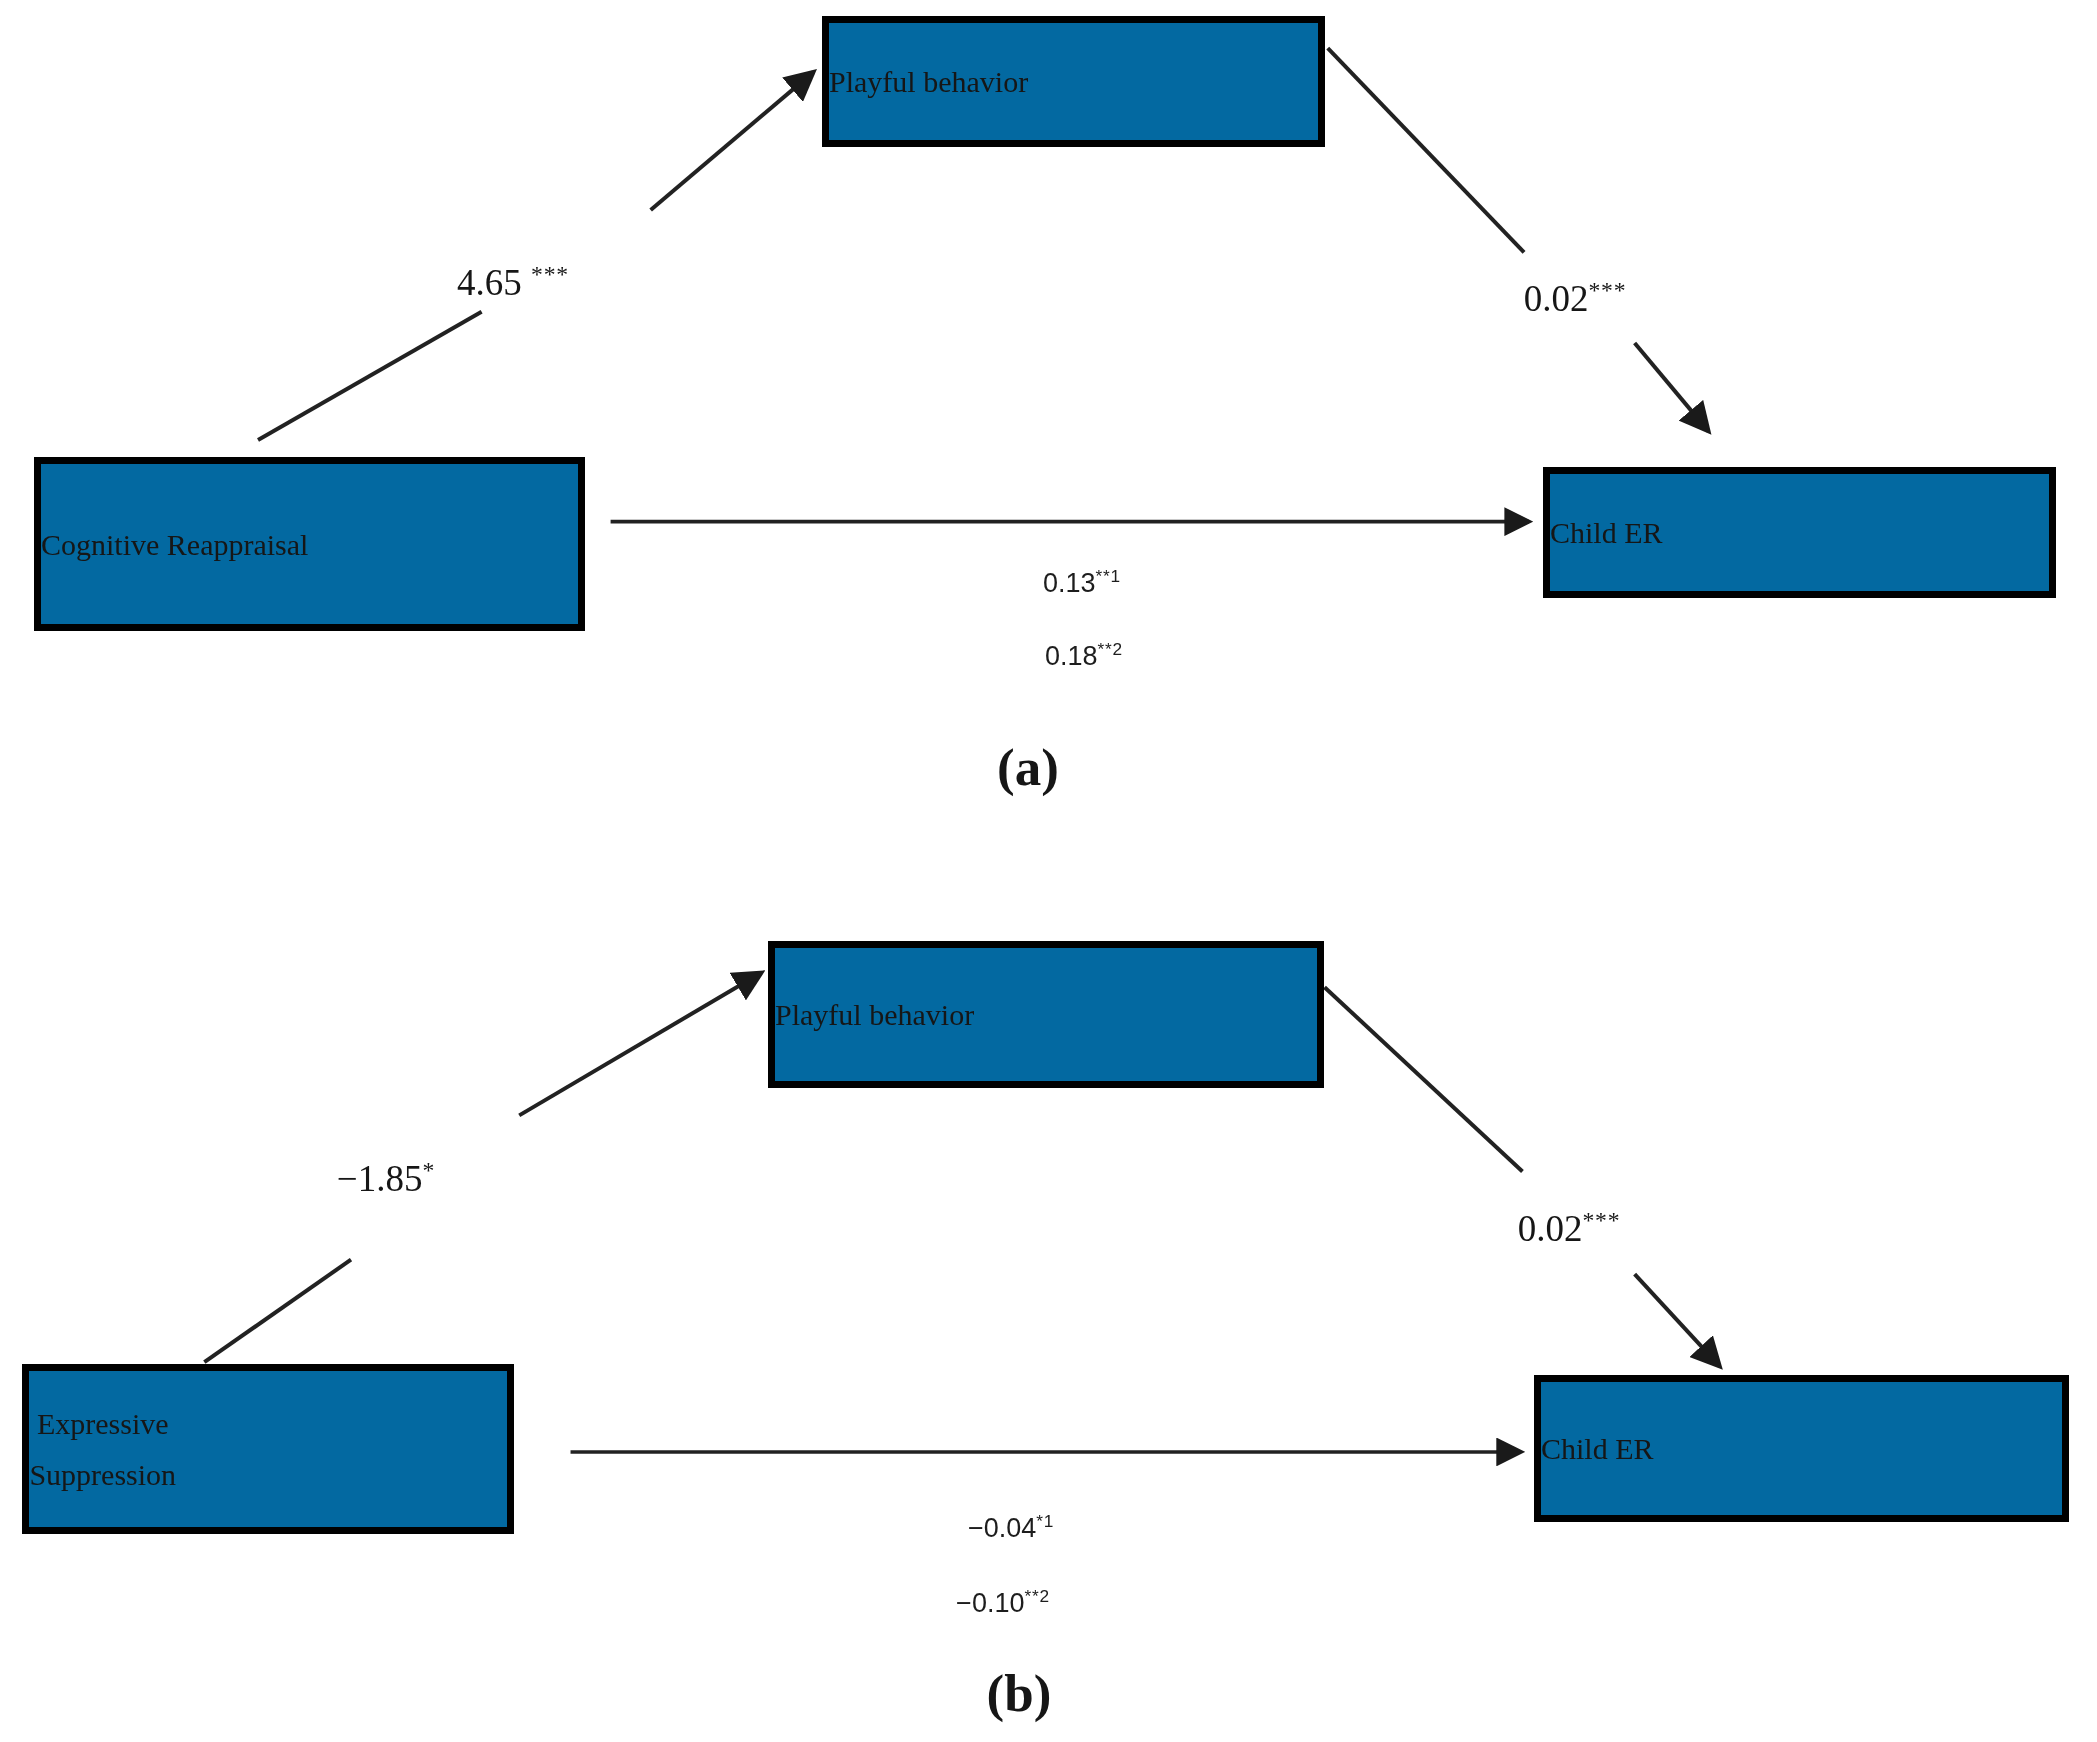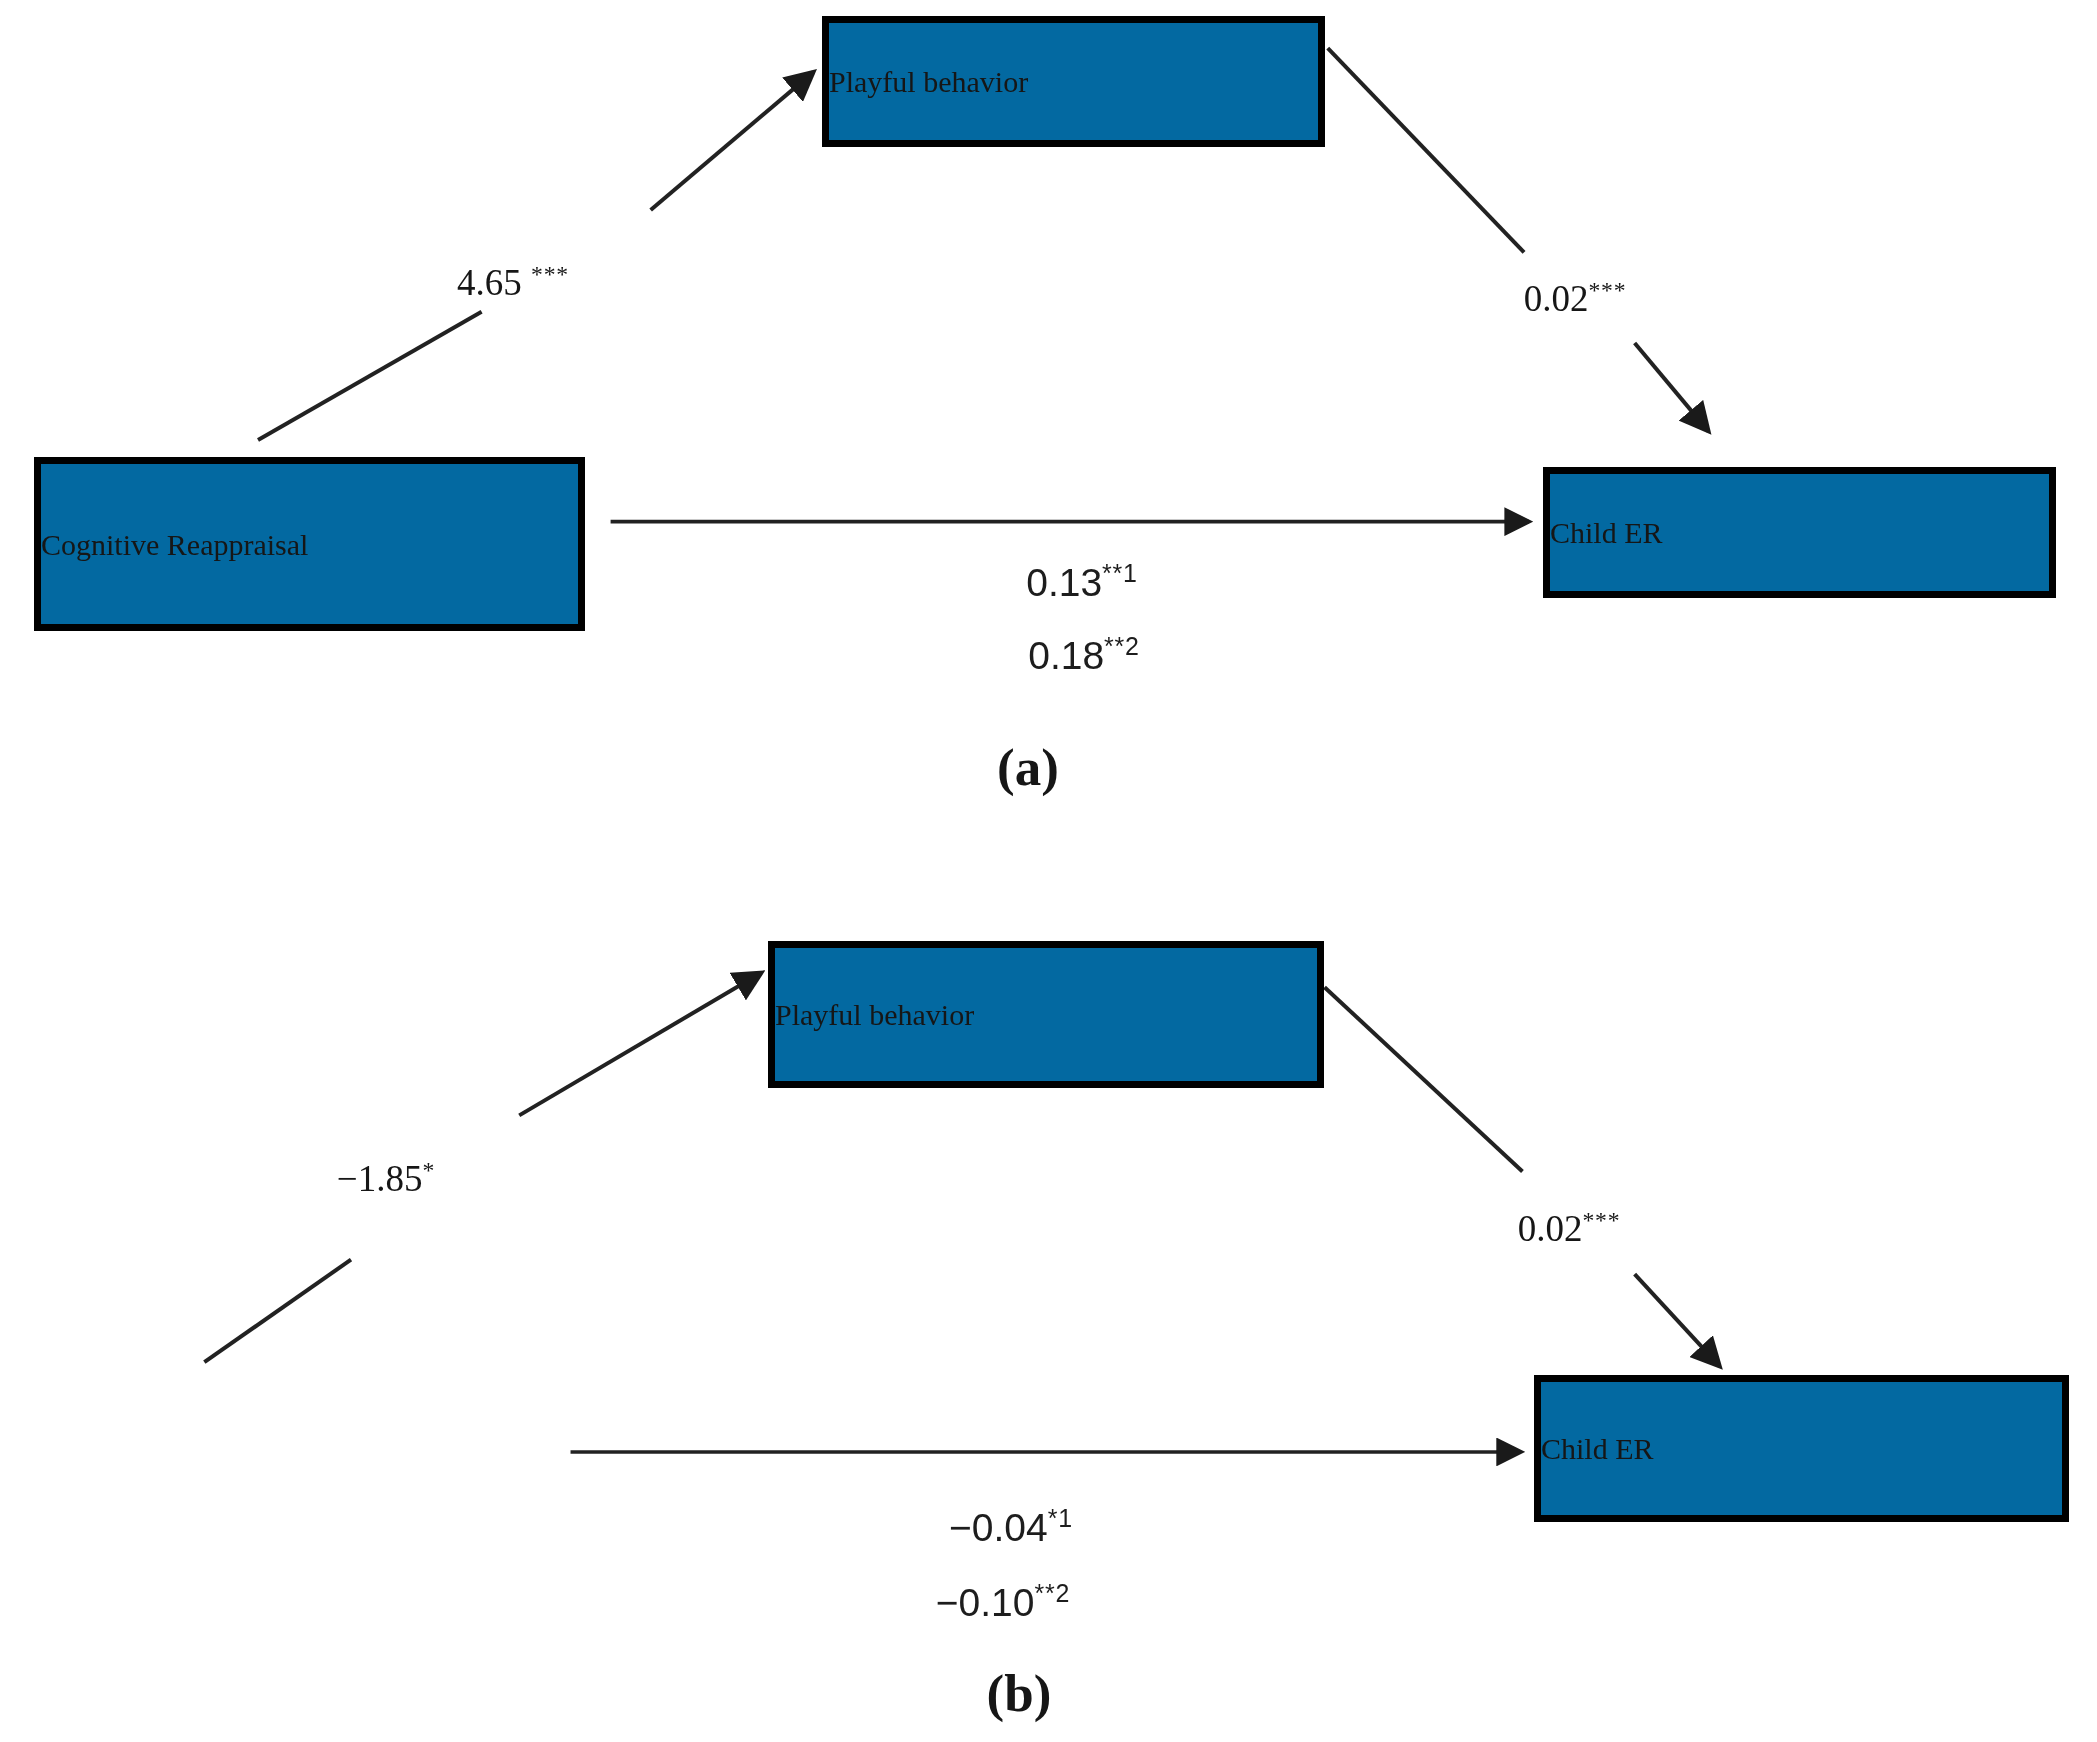--- a/index.html
+++ b/index.html
@@ -36,21 +36,21 @@
   .coef {
     position: absolute;
     transform: translate(-50%, -50%);
     font-size: 37px;
     white-space: nowrap;
     background: #ffffff;
     padding: 4.8px 11.2px;
   }
   .coef-sans {
     font-family: "Liberation Sans", "DejaVu Sans", sans-serif;
-    font-size: 39px;
+    font-size: 27px;
     color: #1d1d1d;
   }
   .sig {
     font-size: 64%;
     position: relative;
     top: -0.55em;
     letter-spacing: 0.8px;
     white-space: pre;
   }
   .cap {
@@ -125,20 +125,26 @@
   <div class="coef coef-sans" style="left:1084px; top:656px;">
     <span>0.18</span><span class="sig">**2</span>
   </div>
 
   <div class="cap" style="left:1028px; top:767px;">(a)</div>
 
   <div class="box" style="left:768px; top:941px; width:556px; height:147px;">
     <span>Playful behavior</span>
   </div>
 
+  <div class="box" style="left:22.4px; top:1364px; width:492px; height:170px;">
+    <span>
+      <span style="display:block;">Expressive</span>
+      <span style="display:block;">Suppression</span>
+    </span>
+  </div>
 
   <div class="box" style="left:1534px; top:1375px; width:535px; height:147px;">
     <span>Child ER</span>
   </div>
 
   <div class="coef" style="left:386px; top:1178px;">
     <span>−1.85</span><span class="sig">*</span>
   </div>
 
   <div class="coef" style="left:1569px; top:1228px;">

